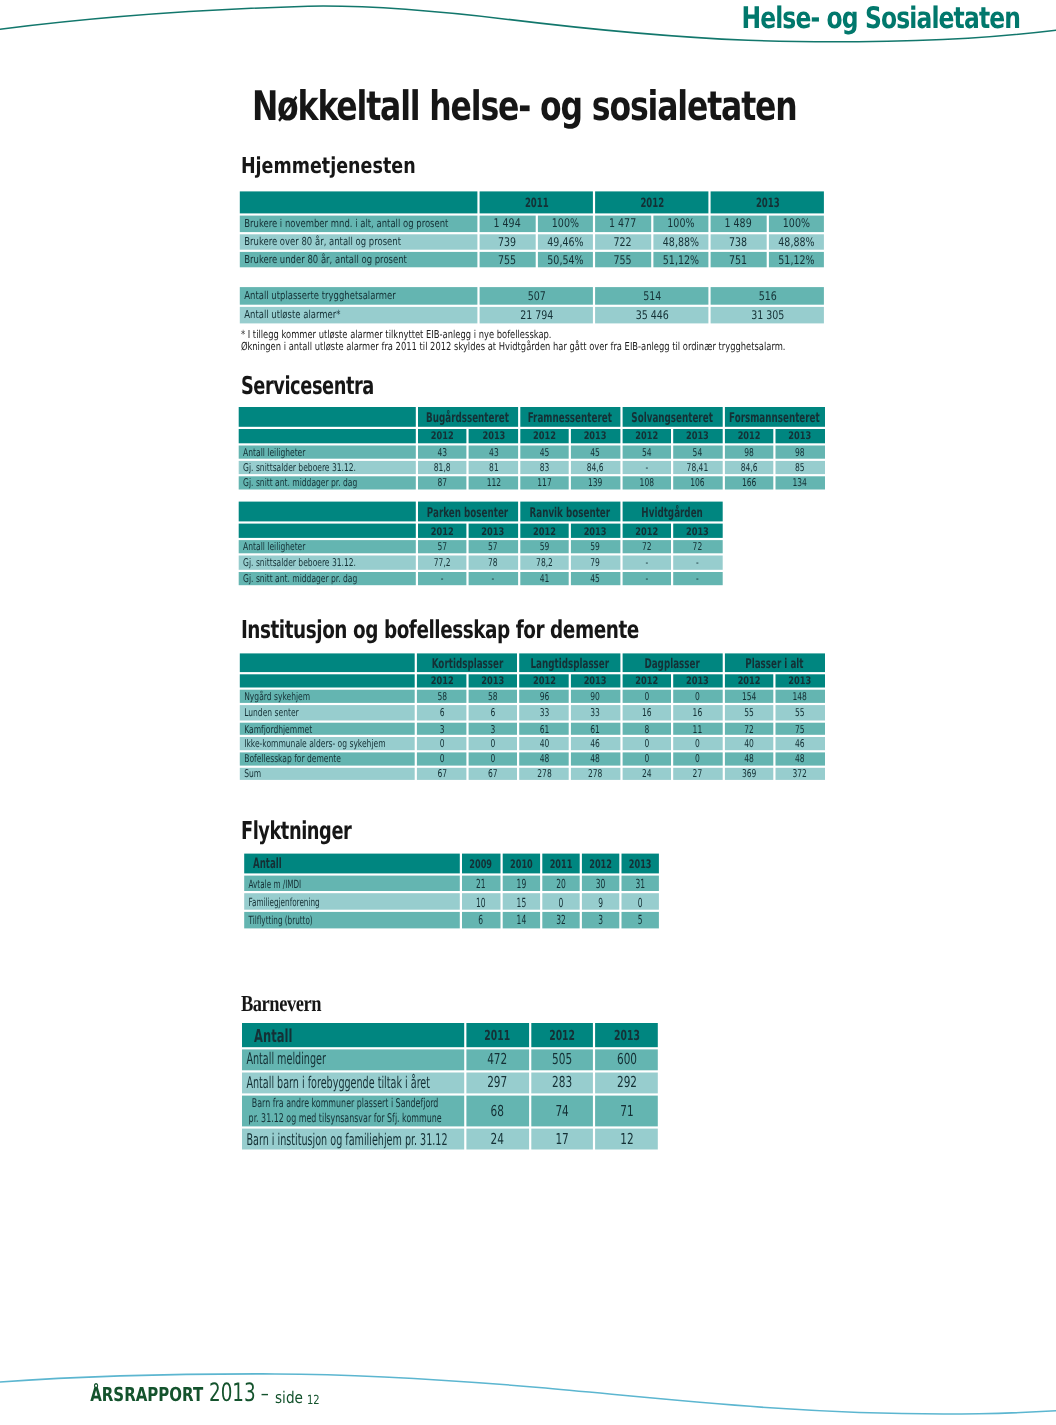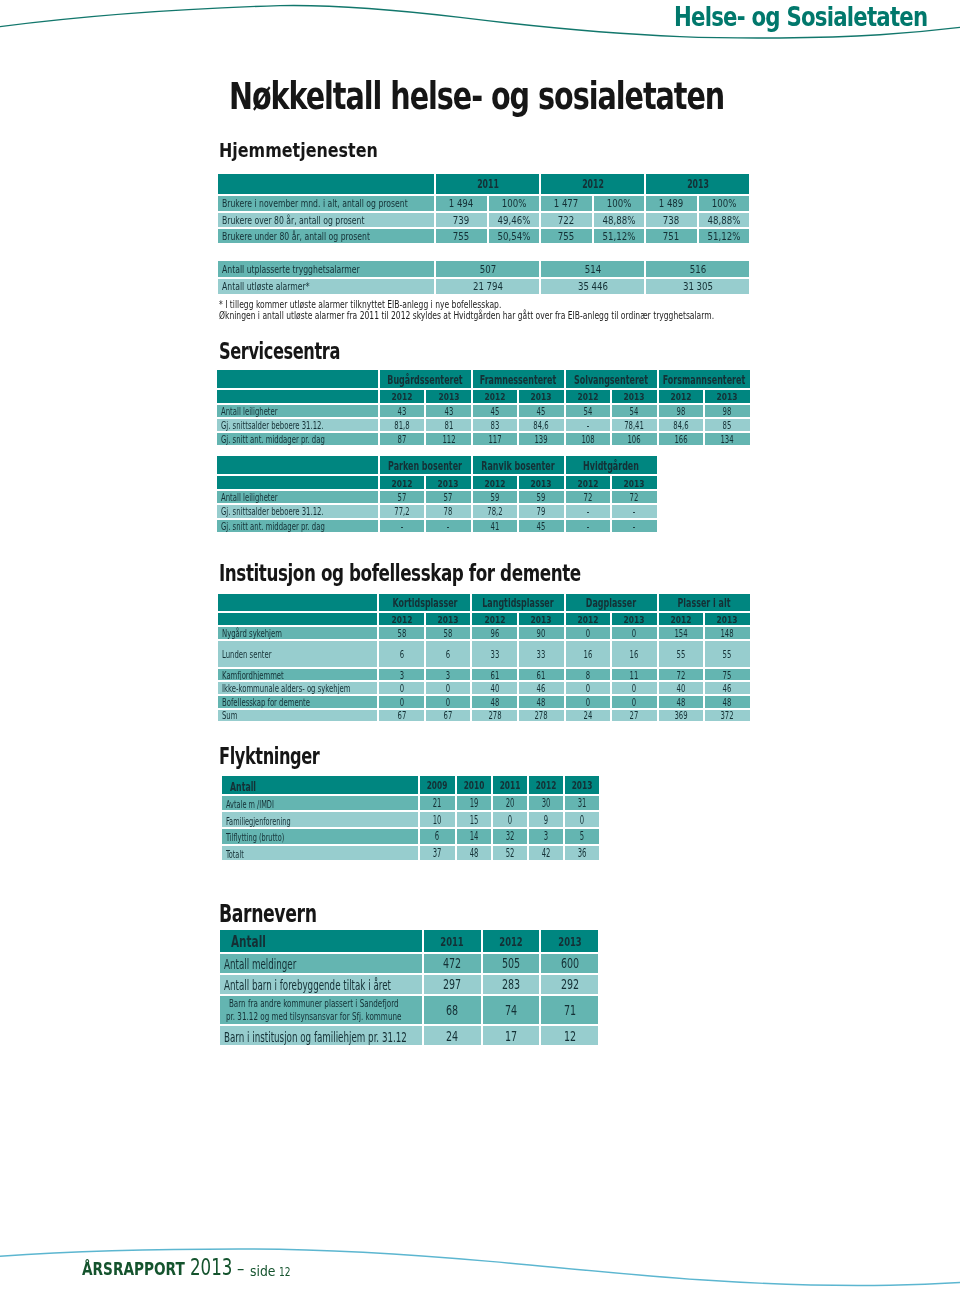--- a/index.html
+++ b/index.html
@@ -58,21 +58,21 @@
       <span class="sxi" style="transform:scaleX(0.806);font-size:23px;font-weight:normal;position:absolute;left:108px;bottom:-0.5px;">2013</span>
       <span class="sxi" style="transform:scaleX(0.9);font-size:18px;font-weight:normal;position:absolute;left:155px;bottom:1.5px;">–</span>
       <span class="sxi" style="transform:scaleX(0.94);font-size:14.7px;font-weight:normal;position:absolute;left:167.5px;bottom:0;">side</span>
       <span class="sxi" style="transform:scaleX(0.885);font-size:11.4px;font-weight:normal;position:absolute;left:196.7px;bottom:0;">12</span>
     </div>
   <div class="main-title"><span class="sxi" style="transform:scaleX(0.86);letter-spacing:-1.2px;">Nøkkeltall helse- og sosialetaten</span></div>
   <div class="sec-title" style="left:218.5px;top:140px;font-size:20px;"><span class="sxi" style="transform:scaleX(0.885);letter-spacing:0px;">Hjemmetjenesten</span></div>
   <div class="sec-title" style="left:218.5px;top:340px;font-size:22.5px;"><span class="sxi" style="transform:scaleX(0.8);letter-spacing:-0.5px;">Servicesentra</span></div>
   <div class="sec-title" style="left:218.5px;top:562px;font-size:22.5px;"><span class="sxi" style="transform:scaleX(0.828);letter-spacing:-0.5px;">Institusjon og bofellesskap for demente</span></div>
   <div class="sec-title" style="left:218.5px;top:745px;font-size:22.5px;"><span class="sxi" style="transform:scaleX(0.8);letter-spacing:-0.5px;">Flyktninger</span></div>
-  <div class="sec-title" style="left:218.5px;top:901.9px;font-size:24px;"><span class="sxi" style="transform:scaleX(0.8);letter-spacing:-0.5px;">Barnevern</span></div>
+  <div class="sec-title" style="left:218.5px;top:901.9px;font-size:21px;font-family:Liberation Serif, serif;"><span class="sxi" style="transform:scaleX(0.8);letter-spacing:-0.5px;">Barnevern</span></div>
   <table class="tbl" style="left:215.75px;top:171.8px;width:535.6px;border-spacing:2px;">
     <colgroup>
         <col style="width:216.25px">
         <col style="width:50.5583px">
         <col style="width:50.5583px">
         <col style="width:50.5583px">
         <col style="width:50.5583px">
         <col style="width:50.5583px">
         <col style="width:50.5583px">
       </colgroup>
@@ -537,21 +537,21 @@
             <span class="sxc" style="transform:translate(-50%, calc(-50% + 1px)) scaleX(0.78);font-size:9.8px;">0</span>
           </td>
         <td class="rdark">
             <span class="sxc" style="transform:translate(-50%, calc(-50% + 1px)) scaleX(0.78);font-size:9.8px;">154</span>
           </td>
         <td class="rdark">
             <span class="sxc" style="transform:translate(-50%, calc(-50% + 1px)) scaleX(0.78);font-size:9.8px;">148</span>
           </td>
       </tr>
       <tr>
-        <td class="rlight lbl pl" style="height:26px">
+        <td class="rlight lbl pl" style="height:14px">
             <span class="sx" style="transform:translateY(calc(-50% + 1px)) scaleX(0.79);font-size:9.7px;">Lunden senter</span>
           </td>
         <td class="rlight">
             <span class="sxc" style="transform:translate(-50%, calc(-50% + 1px)) scaleX(0.78);font-size:9.8px;">6</span>
           </td>
         <td class="rlight">
             <span class="sxc" style="transform:translate(-50%, calc(-50% + 1px)) scaleX(0.78);font-size:9.8px;">6</span>
           </td>
         <td class="rlight">
             <span class="sxc" style="transform:translate(-50%, calc(-50% + 1px)) scaleX(0.78);font-size:9.8px;">33</span>
@@ -773,40 +773,20 @@
         <td class="rdark">
             <span class="sxc" style="transform:translate(-50%, calc(-50% + 1px)) scaleX(0.67);font-size:11.4px;">32</span>
           </td>
         <td class="rdark">
             <span class="sxc" style="transform:translate(-50%, calc(-50% + 1px)) scaleX(0.67);font-size:11.4px;">3</span>
           </td>
         <td class="rdark">
             <span class="sxc" style="transform:translate(-50%, calc(-50% + 1px)) scaleX(0.67);font-size:11.4px;">5</span>
           </td>
       </tr>
-      <tr>
-        <td class="rlight lbl pl" style="height:14.6px">
-            <span class="sx" style="transform:translateY(calc(-50% + 1px)) scaleX(0.71);font-size:10.3px;">Totalt</span>
-          </td>
-        <td class="rlight">
-            <span class="sxc" style="transform:translate(-50%, calc(-50% + 1px)) scaleX(0.67);font-size:11.4px;">37</span>
-          </td>
-        <td class="rlight">
-            <span class="sxc" style="transform:translate(-50%, calc(-50% + 1px)) scaleX(0.67);font-size:11.4px;">48</span>
-          </td>
-        <td class="rlight">
-            <span class="sxc" style="transform:translate(-50%, calc(-50% + 1px)) scaleX(0.67);font-size:11.4px;">52</span>
-          </td>
-        <td class="rlight">
-            <span class="sxc" style="transform:translate(-50%, calc(-50% + 1px)) scaleX(0.67);font-size:11.4px;">42</span>
-          </td>
-        <td class="rlight">
-            <span class="sxc" style="transform:translate(-50%, calc(-50% + 1px)) scaleX(0.67);font-size:11.4px;">36</span>
-          </td>
-      </tr>
     </tbody>
   </table>
   <table class="tbl" style="left:218.2px;top:927.9px;width:381.8px;border-spacing:2px;">
     <colgroup>
         <col style="width:201.6px">
         <col style="width:56.7333px">
         <col style="width:56.7333px">
         <col style="width:56.7333px">
       </colgroup>
     <tbody>

